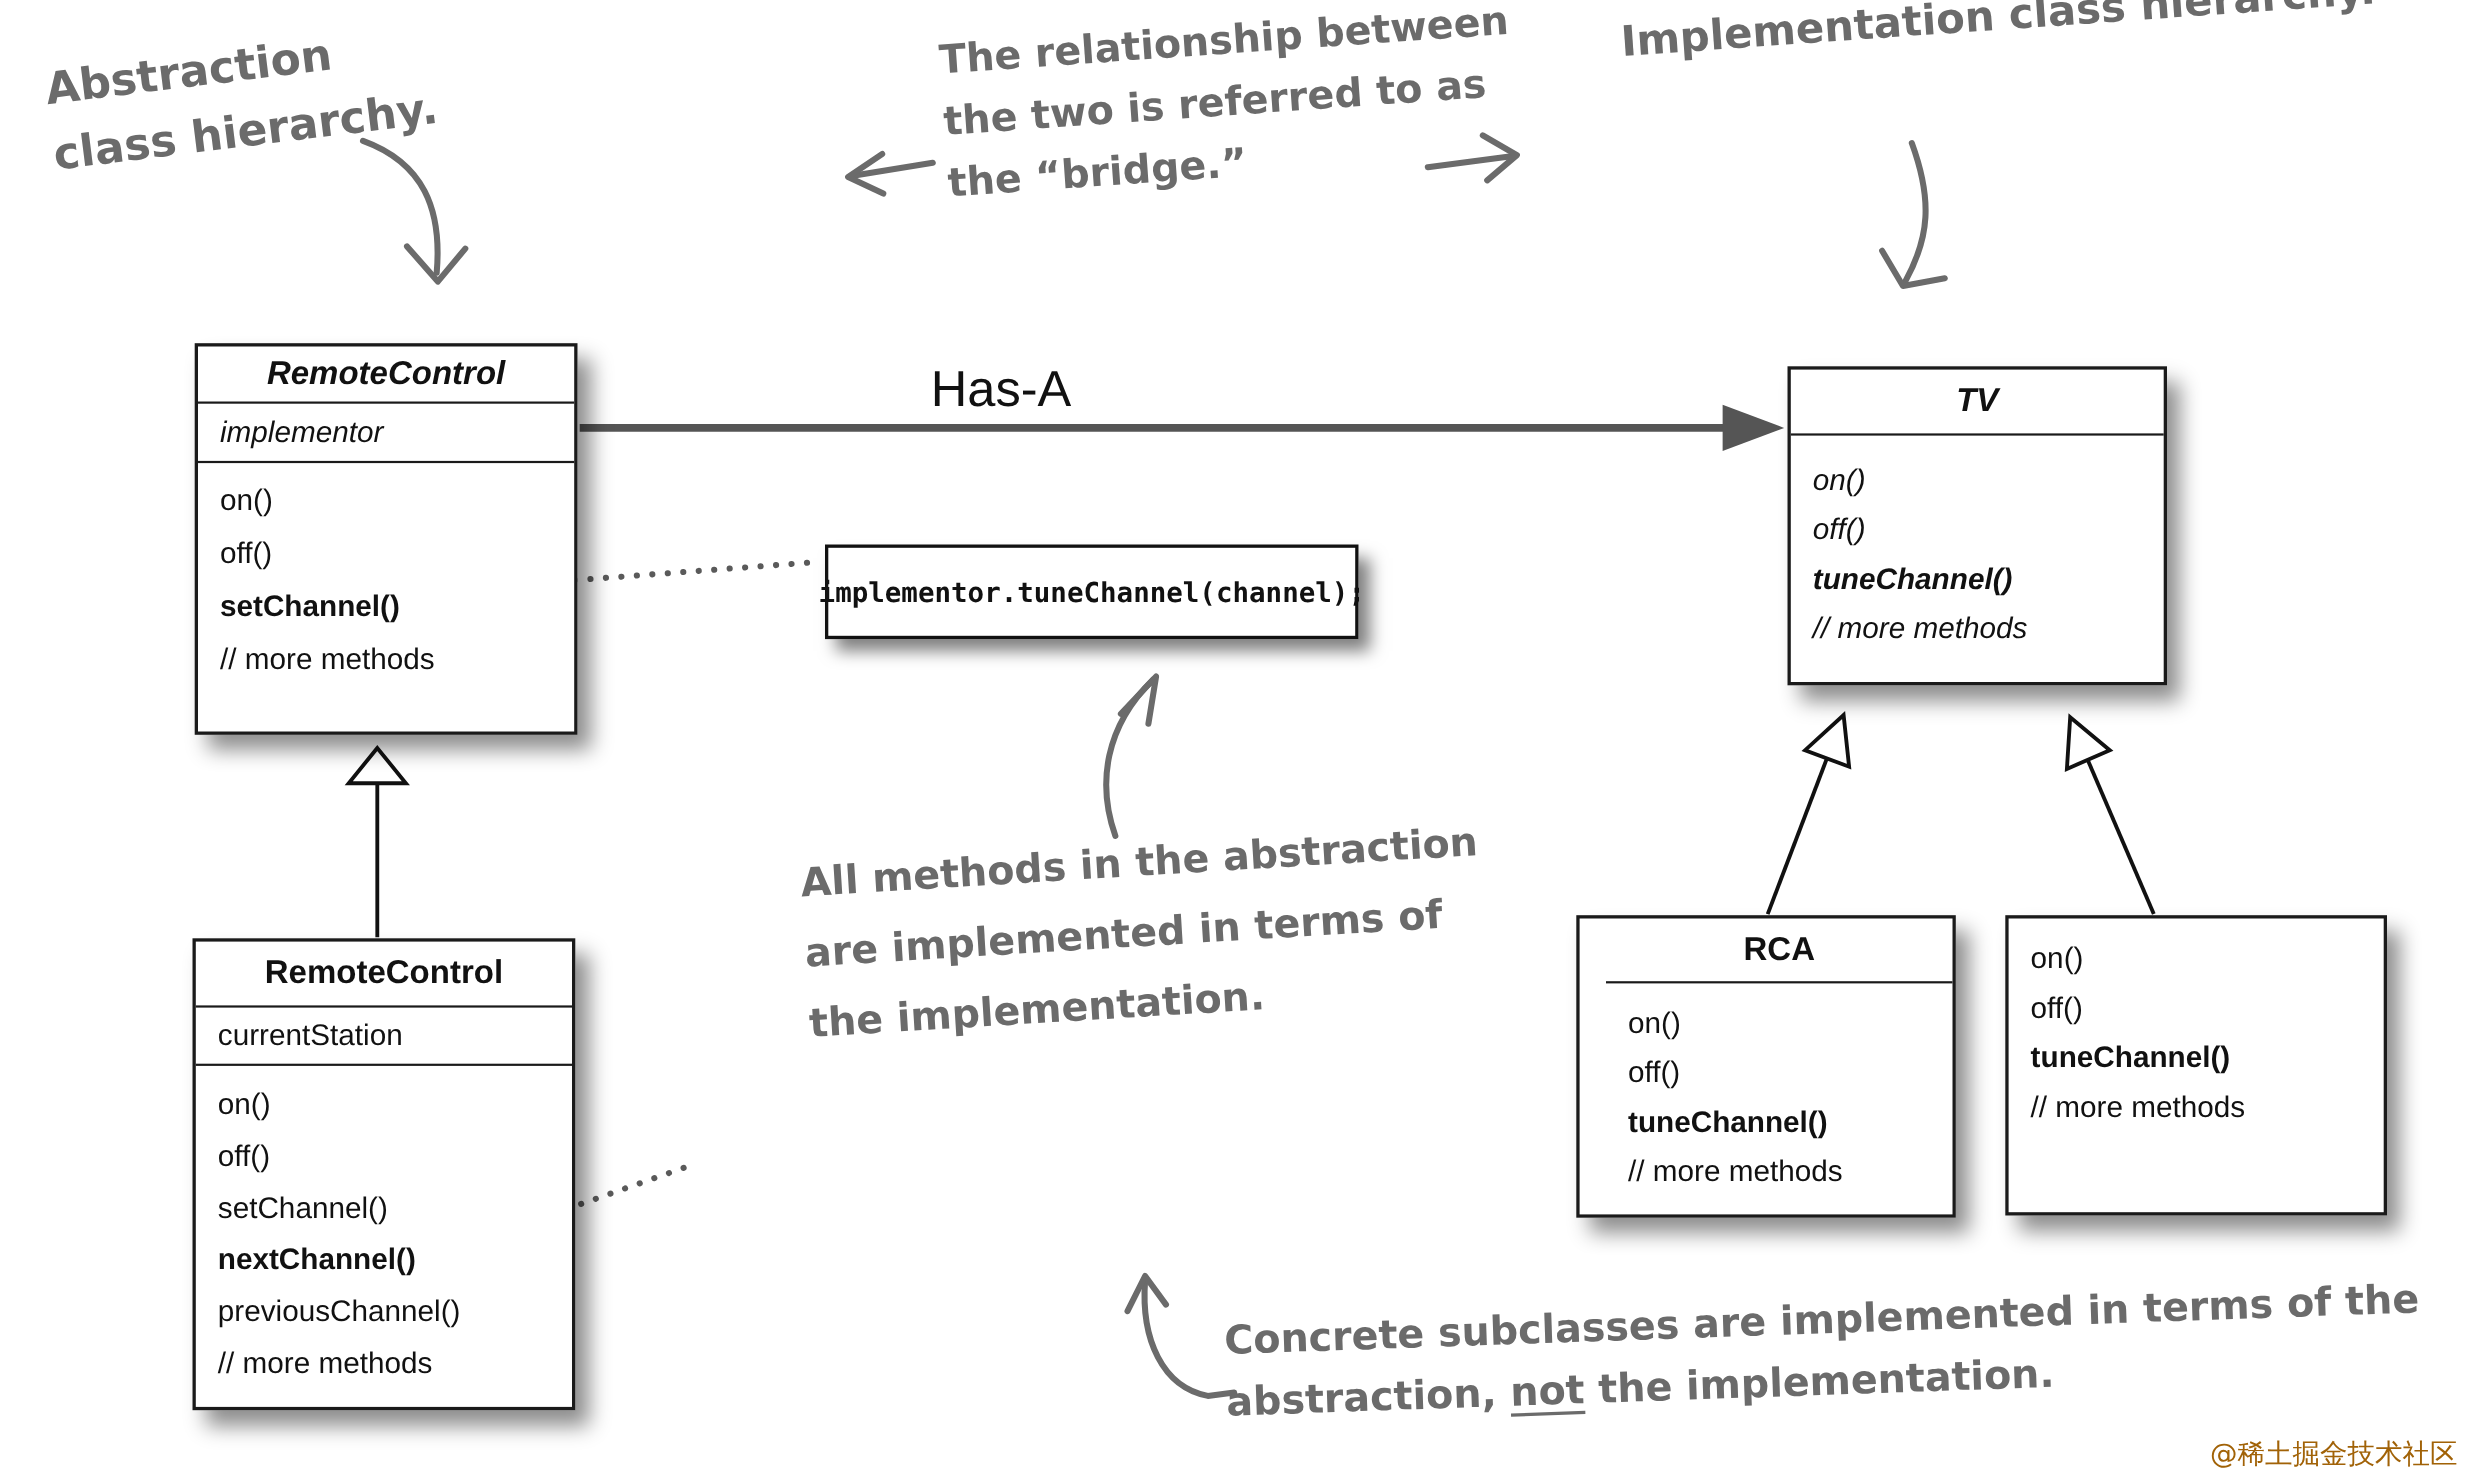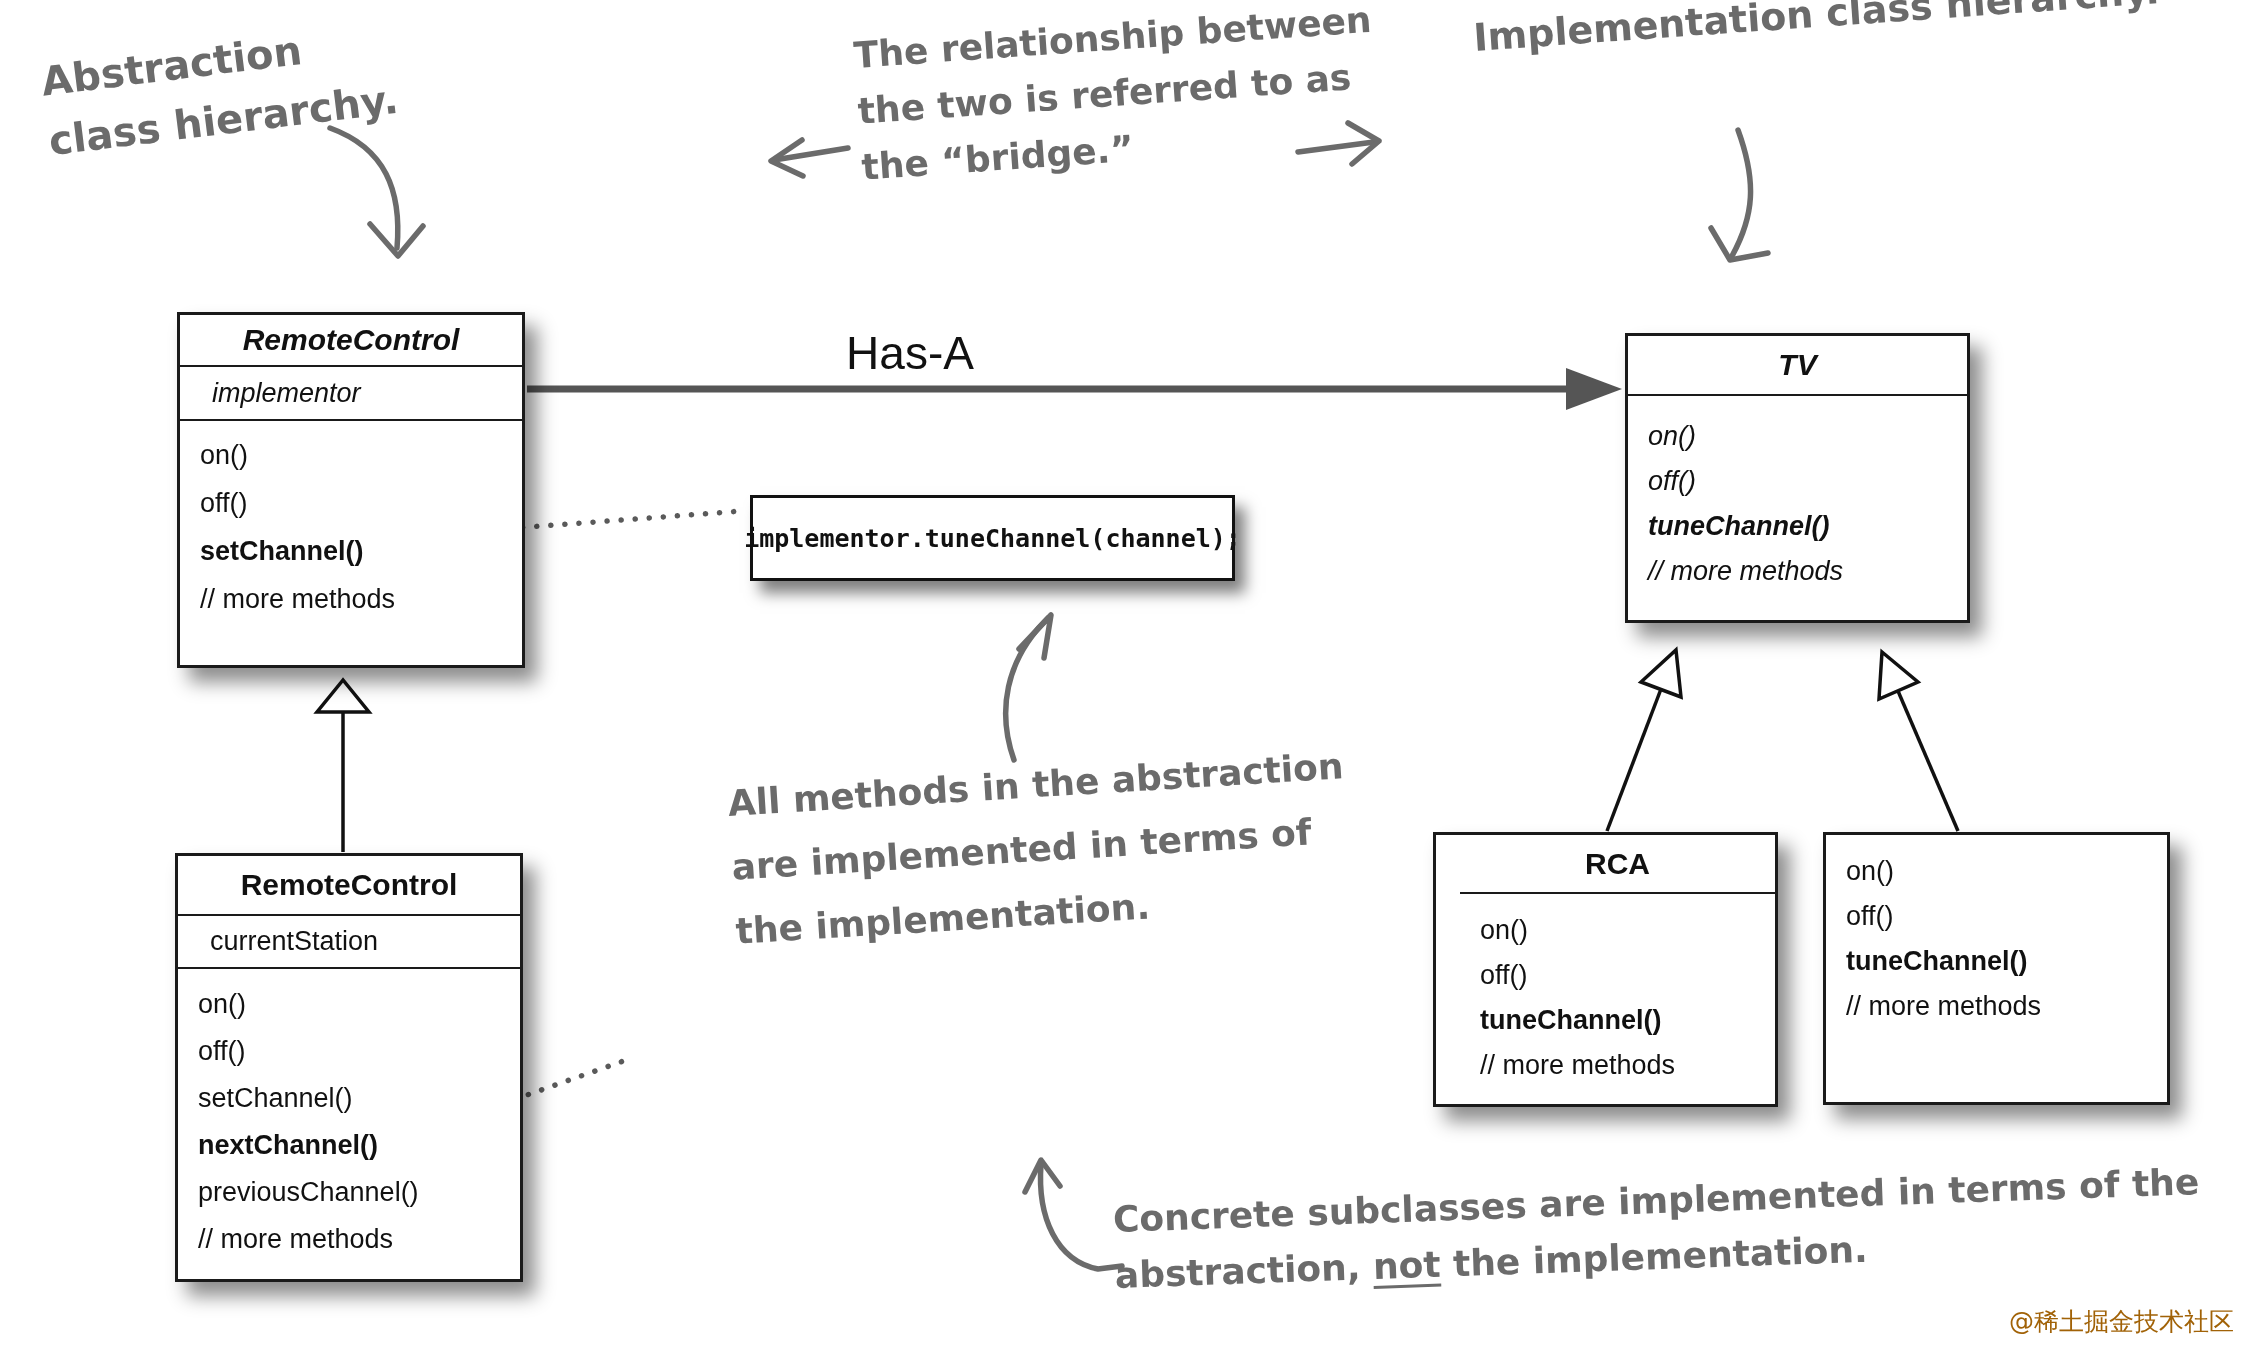--- a/index.html
+++ b/index.html
@@ -12,21 +12,21 @@
     position:absolute;background:#fff;border:3px solid #1a1a1a;
     box-shadow:12px 14px 18px rgba(0,0,0,.45);
     display:flex;flex-direction:column;box-sizing:border-box;color:#111;
   }
   .uml-title{
     border-bottom:2.5px solid #1a1a1a;font-weight:bold;font-size:30px;
     display:flex;align-items:center;justify-content:center;flex:0 0 auto;
   }
   .uml-attrs{
     border-bottom:2.5px solid #1a1a1a;font-size:27px;
-    display:flex;align-items:center;padding-left:32px;flex:0 0 auto;text-align:right;
+    display:flex;align-items:center;padding-left:20px;flex:0 0 auto;text-align:right;
   }
   .uml-methods{padding-left:20px;font-size:27px;flex:1 1 auto;}
   .uml-row{white-space:nowrap;}
   .italic{font-style:italic;}
   .bold{font-weight:bold;}
   
   #box-remote   {left:177px;top:312px;width:348px;height:356px;}
   #box-remote .uml-title{height:50px;}
   #box-remote .uml-attrs{height:52px;}
   #box-remote .uml-methods{padding-top:10px;}

